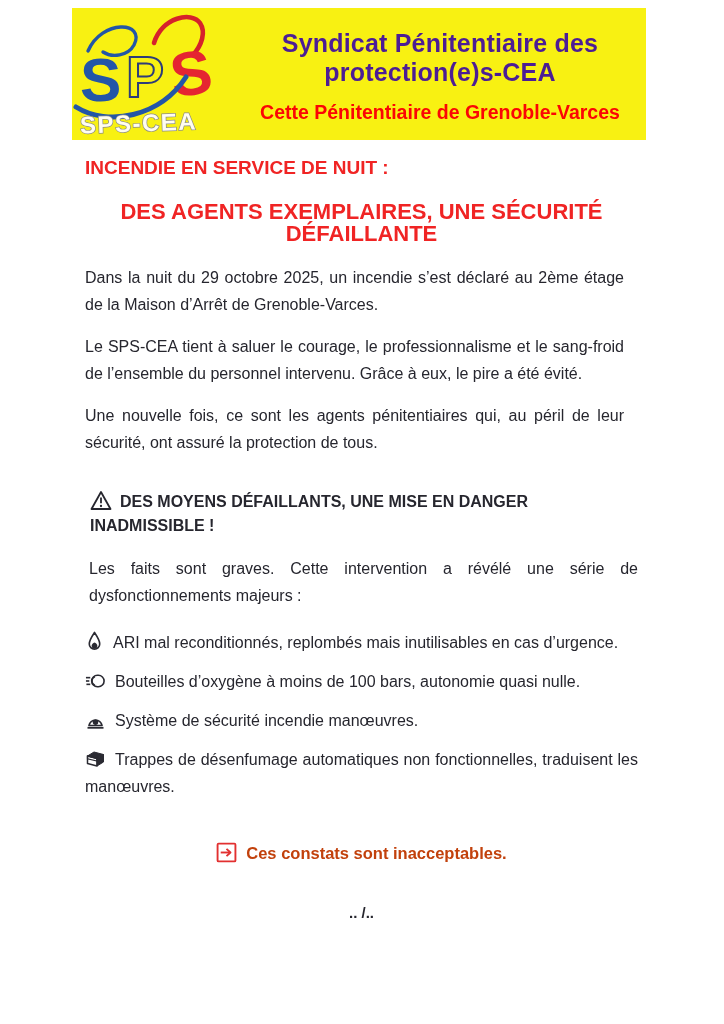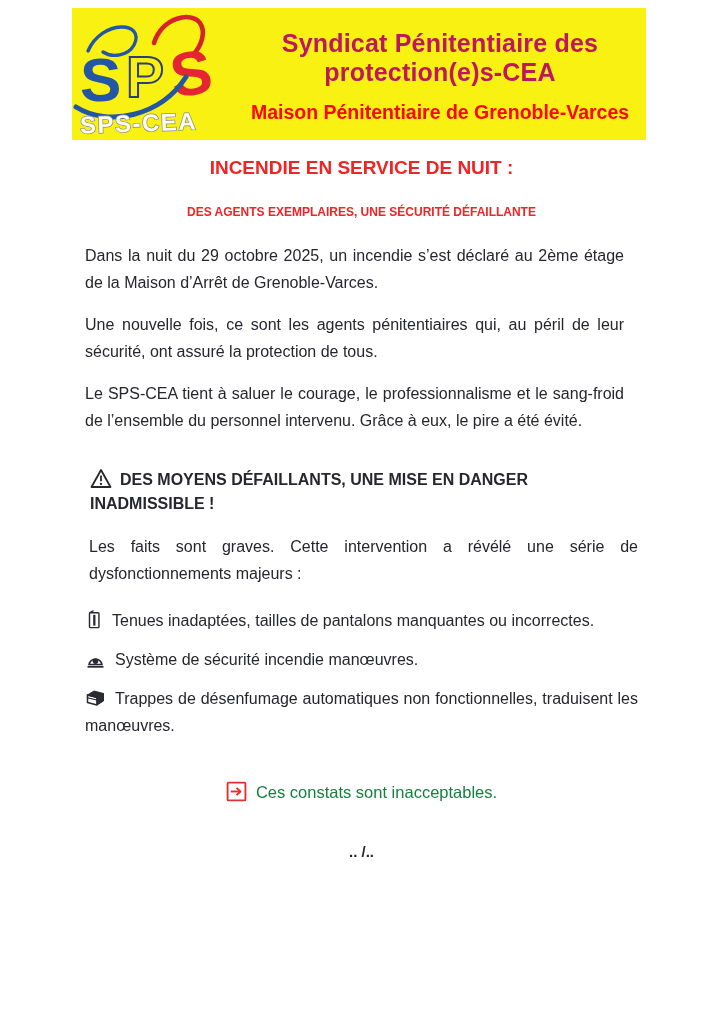--- a/index.html
+++ b/index.html
@@ -19,52 +19,52 @@
     background:#f8f112;
     display:flex;align-items:center;
   }
   .logo-wrap{width:172px;height:126px;flex:0 0 auto;}
   .banner-text{
     flex:1;display:flex;flex-direction:column;
     align-items:center;justify-content:center;
     padding:4px 10px 0 0;
   }
   .banner-title{
-    color:#be185d;font-weight:bold;font-size:25px;line-height:29px;
+    color:#4c1d95;font-weight:bold;font-size:25px;line-height:29px;
     text-align:center;letter-spacing:.2px;
   }
   .banner-subtitle{
     margin-top:14px;
     color:#fb0505;font-weight:bold;font-size:19.5px;line-height:22px;
     text-align:center;
   }
   
   .content{
     position:absolute;left:85px;top:156px;width:553px;
     font-size:16px;line-height:27px;
   }
   .headline{
-    text-align:center;color:#f02424;font-weight:bold;
+    text-align:left;color:#f02424;font-weight:bold;
     font-size:19px;line-height:24px;margin:0 0 21px 0;
   }
   .subheadline{
     text-align:center;color:#f02424;font-weight:bold;
-    font-size:12px;line-height:22px;margin:0 0 19px 0;
+    font-size:22px;line-height:22px;margin:0 0 19px 0;
   }
   .body-p{ text-align:justify;margin:0 14px 15px 0; }
   .section-title{
     font-weight:bold;font-size:16px;line-height:24px;
     margin:34px 0 17px 0;padding-left:5px;
   }
   .lead-p{ text-align:justify;margin:0 0 20px 4px; }
   .issue{ text-align:justify;margin:0 0 12px 0; }
   .issue .ico{ vertical-align:-4px;margin-right:9px; }
   .section-title .ico{ vertical-align:-4px;margin-right:8px; }
   .callout{
-    text-align:center;color:#15803d;font-weight:normal;
+    text-align:center;color:#c2410c;font-weight:bold;
     font-size:16.5px;margin:40px 0 24px 0;
   }
   .callout .ico{ vertical-align:-4px;margin-right:9px; }
   .pagebreak-mark{
     text-align:center;font-weight:bold;font-size:15px;
     margin-top:32px;color:#26262e;
   }
   svg{display:inline-block;}
 </style>
 </head>
@@ -87,50 +87,57 @@
         <path d="M4 96 C 36 116, 88 106, 114 66" fill="none" stroke="#2356a7" stroke-width="5" stroke-linecap="round"></path>
 
         <text x="8" y="120" font-family="Liberation Sans, sans-serif" font-weight="bold" font-size="24" letter-spacing="1.5" fill="#fffdf0" stroke="#8a8a8a" stroke-width="1.4" paint-order="stroke" transform="rotate(-2 80 112)">SPS-CEA</text>
       </svg>
     </div>
     <div class="banner-text">
       <div class="banner-title">
         <div>Syndicat Pénitentiaire des</div>
         <div>protection(e)s-CEA</div>
       </div>
-      <div class="banner-subtitle">Maison Pénitentiaire de Grenoble-Varces</div>
+      <div class="banner-subtitle">Cette Pénitentiaire de Grenoble-Varces</div>
     </div>
   </div>
 
   <div class="content">
 
     <div class="headline">INCENDIE EN SERVICE DE NUIT :</div>
     <div class="subheadline">DES AGENTS EXEMPLAIRES, UNE SÉCURITÉ DÉFAILLANTE</div>
 
     <p class="body-p">Dans la nuit du 29 octobre 2025, un incendie s’est déclaré au 2ème étage de la Maison d’Arrêt de Grenoble-Varces.</p>
+    <p class="body-p">Le SPS-CEA tient à saluer le courage, le professionnalisme et le sang-froid de l’ensemble du personnel intervenu. Grâce à eux, le pire a été évité.</p>
     <p class="body-p">Une nouvelle fois, ce sont les agents pénitentiaires qui, au péril de leur sécurité, ont assuré la protection de tous.</p>
-    <p class="body-p">Le SPS-CEA tient à saluer le courage, le professionnalisme et le sang-froid de l’ensemble du personnel intervenu. Grâce à eux, le pire a été évité.</p>
 
     <div class="section-title"><svg class="ico" width="22" height="21" viewBox="0 0 21 21">
         <path d="M10.5 2 L20 19 H1 Z" fill="none" stroke="#26262e" stroke-width="1.8" stroke-linejoin="round"></path>
         <line x1="10.5" y1="7.5" x2="10.5" y2="13.2" stroke="#26262e" stroke-width="1.8"></line>
         <circle cx="10.5" cy="16" r="1.15" fill="#26262e"></circle>
       </svg><span>DES MOYENS DÉFAILLANTS, UNE MISE EN DANGER INADMISSIBLE !</span>
     </div>
 
     <p class="lead-p">Les faits sont graves. Cette intervention a révélé une série de dysfonctionnements majeurs :</p>
 
+    <p class="issue"><svg class="ico" width="19" height="21" viewBox="0 0 20 22">
+        <path d="M10 1.5 C7 6 4.5 9.5 4.5 13.5 a5.5 5.5 0 0 0 11 0 C15.5 9.5 13 6 10 1.5 Z" fill="none" stroke="#2a2a32" stroke-width="1.7" stroke-linejoin="round"></path>
+        <path d="M10 18.6 a3 3 0 0 1 -3 -3 c0-1.7 1.5-3.1 3-3.5 c1.5 .4 3 1.8 3 3.5 a3 3 0 0 1 -3 3 Z" fill="#2a2a32" stroke="none"></path>
+      </svg><span>ARI mal reconditionnés, replombés mais inutilisables en cas d’urgence.</span>
+    </p>
 
+    <p class="issue"><svg class="ico" width="21" height="20" viewBox="0 0 22 20">
+        <line x1="1" y1="6.5" x2="5.5" y2="6.5" stroke="#2a2a32" stroke-width="1.7"></line>
+        <line x1="1" y1="10" x2="4.5" y2="10" stroke="#2a2a32" stroke-width="1.7"></line>
+        <line x1="1.5" y1="13.5" x2="5.5" y2="13.5" stroke="#2a2a32" stroke-width="1.7"></line>
+        <rect x="7" y="4" width="13" height="12" rx="6" fill="none" stroke="#2a2a32" stroke-width="1.7"></rect>
+        <path d="M10.5 5.5 a4.8 4.8 0 0 0 0 9" fill="none" stroke="#2a2a32" stroke-width="1.4"></path>
+      </svg><span>Bouteilles d’oxygène à moins de 100 bars, autonomie quasi nulle.</span>
+    </p>
 
-    <p class="issue"><svg class="ico" width="18" height="21" viewBox="0 0 20 22">
-        <rect x="5" y="3.5" width="10.5" height="16.5" rx="1" fill="none" stroke="#2a2a32" stroke-width="1.6"></rect>
-        <rect x="9.1" y="5.8" width="2.5" height="12" fill="#2a2a32" stroke="none"></rect>
-        <line x1="5" y1="3.5" x2="9.5" y2="1.2" stroke="#2a2a32" stroke-width="1.4"></line>
-      </svg><span>Tenues inadaptées, tailles de pantalons manquantes ou incorrectes.</span>
-    </p>
 
     <p class="issue"><svg class="ico" width="21" height="20" viewBox="0 0 21 20">
         <path d="M4 15.5 a6.6 6.6 0 0 1 13 0 Z" fill="none" stroke="#2a2a32" stroke-width="1.7" stroke-linejoin="round"></path>
         <circle cx="10.5" cy="12.2" r="2.7" fill="#2a2a32"></circle>
         <line x1="2.5" y1="17.8" x2="18.5" y2="17.8" stroke="#2a2a32" stroke-width="1.8"></line>
       </svg><span>Système de sécurité incendie manœuvres.</span>
     </p>
 
     <p class="issue"><svg class="ico" width="21" height="20" viewBox="0 0 21 20">
         <polygon points="2.5,7 9,3 18.5,5.5 12,9.5" fill="#2a2a32" stroke="#2a2a32" stroke-width="1" stroke-linejoin="round"></polygon>

